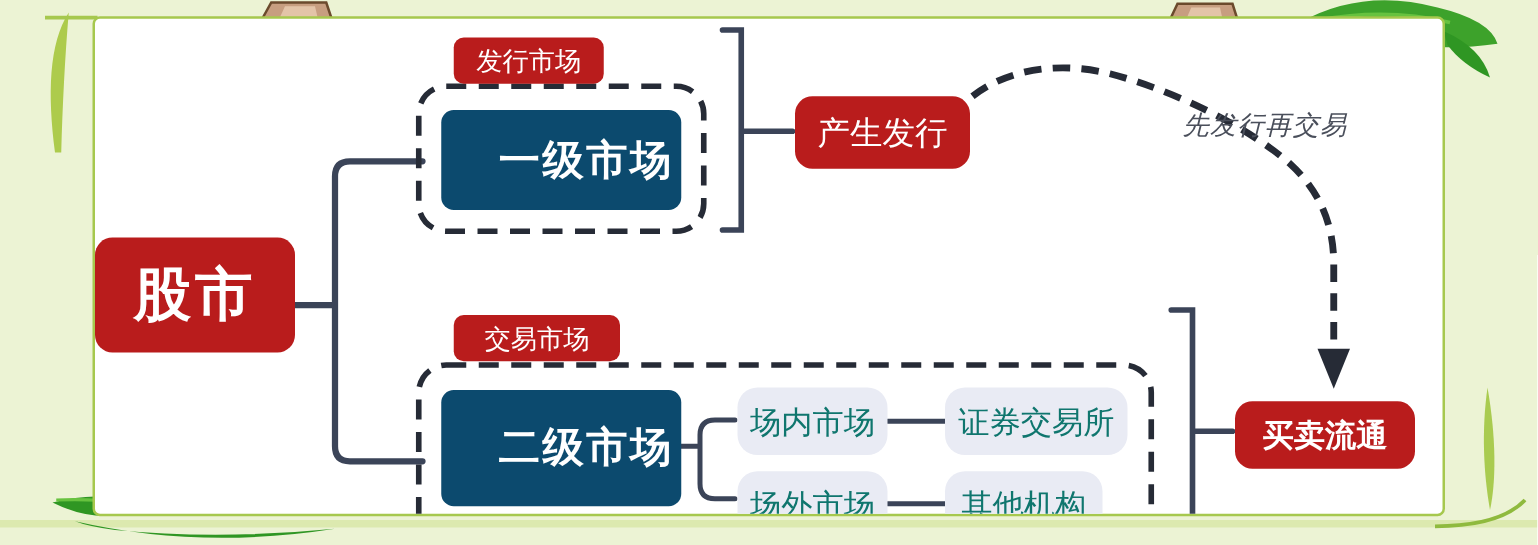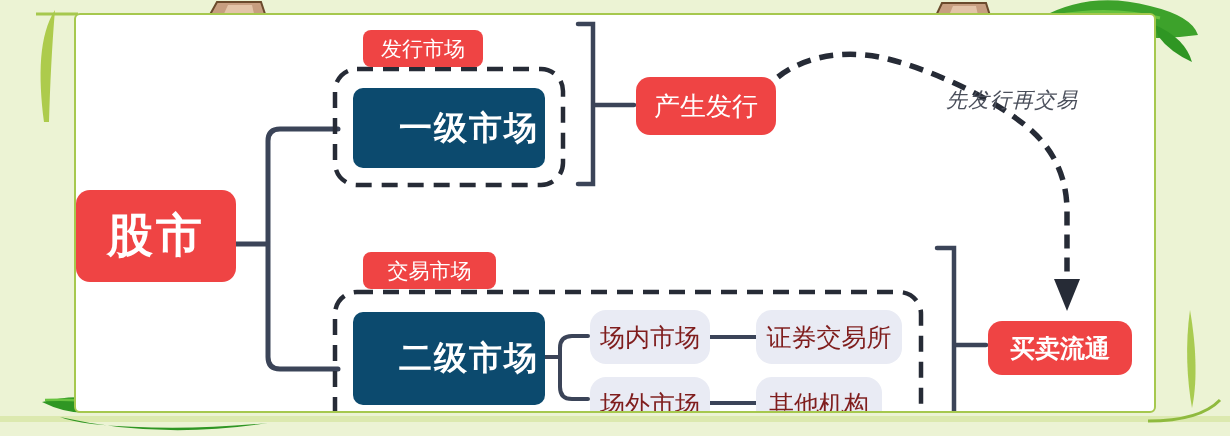--- a/index.html
+++ b/index.html
@@ -4,23 +4,23 @@
 <style>
   html,body{margin:0;padding:0;}
   body{font-family:"Liberation Sans",sans-serif;}
   .stage{position:relative;width:1230px;height:436px;background:#ecf3d4;overflow:hidden;}
   .decor{position:absolute;left:0;top:0;width:1230px;height:436px;z-index:1;}
   .panel{position:absolute;left:74px;top:13px;width:1082px;height:400px;box-sizing:border-box;
          background:#ffffff;border:2px solid #a6c84e;border-radius:6px;overflow:hidden;z-index:2;}
   .connectors{position:absolute;left:0;top:0;width:1082px;height:400px;z-index:1;}
   .node{position:absolute;display:flex;align-items:center;justify-content:center;
         color:#ffffff;z-index:2;box-sizing:border-box;}
-  .dark{background:#ef4444;}
+  .dark{background:#b91c1c;}
   .blue{background:#0c4a6e;font-weight:bold;padding-left:40px;}
-  .light{background:#e9ebf4;color:#7f1d1d;}
+  .light{background:#e9ebf4;color:#0f766e;}
   .root-node{left:0;top:175px;width:160px;height:92px;border-radius:14px;
              font-size:46px;font-weight:bold;letter-spacing:3px;}
   .tag1{left:287px;top:15px;width:120px;height:37px;border-radius:8px;font-size:21px;}
   .tag2{left:287px;top:237px;width:133px;height:37px;border-radius:8px;font-size:21px;}
   .node1{left:277px;top:73px;width:192px;height:80px;border-radius:10px;font-size:33px;letter-spacing:2px;}
   .node2{left:277px;top:297px;width:192px;height:93px;border-radius:10px;font-size:33px;letter-spacing:2px;}
   .result1{left:560px;top:62px;width:140px;height:58px;border-radius:14px;font-size:26px;}
   .result2{left:912px;top:306px;width:144px;height:54px;border-radius:14px;font-size:25px;font-weight:bold;}
   .sub1a{left:514px;top:295px;width:120px;height:54px;border-radius:16px;font-size:25px;}
   .sub1b{left:680px;top:295px;width:146px;height:54px;border-radius:16px;font-size:25px;}

